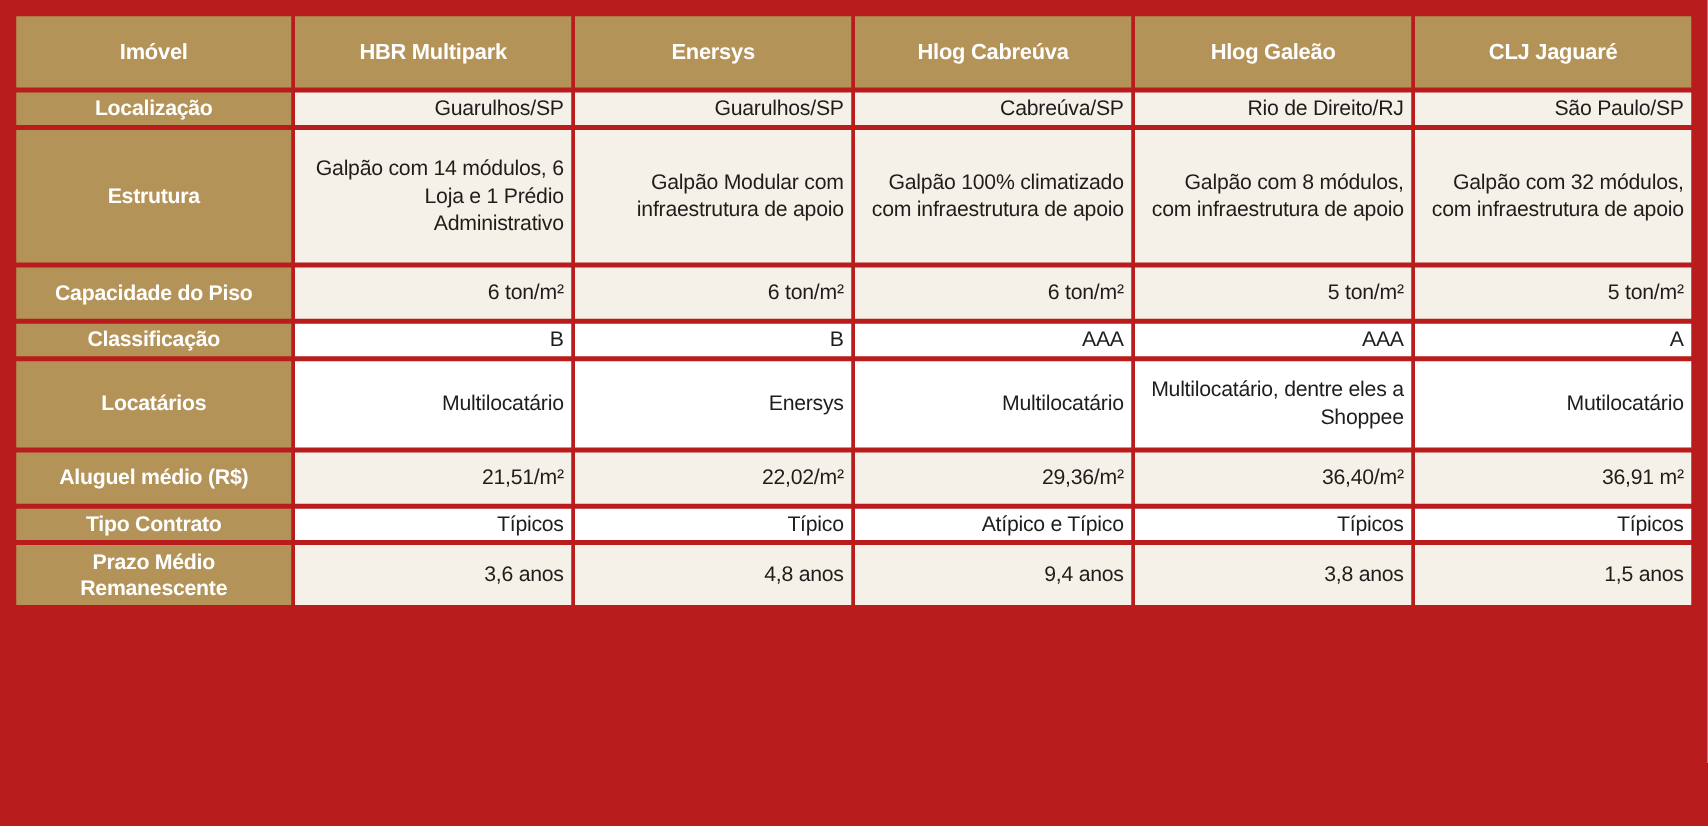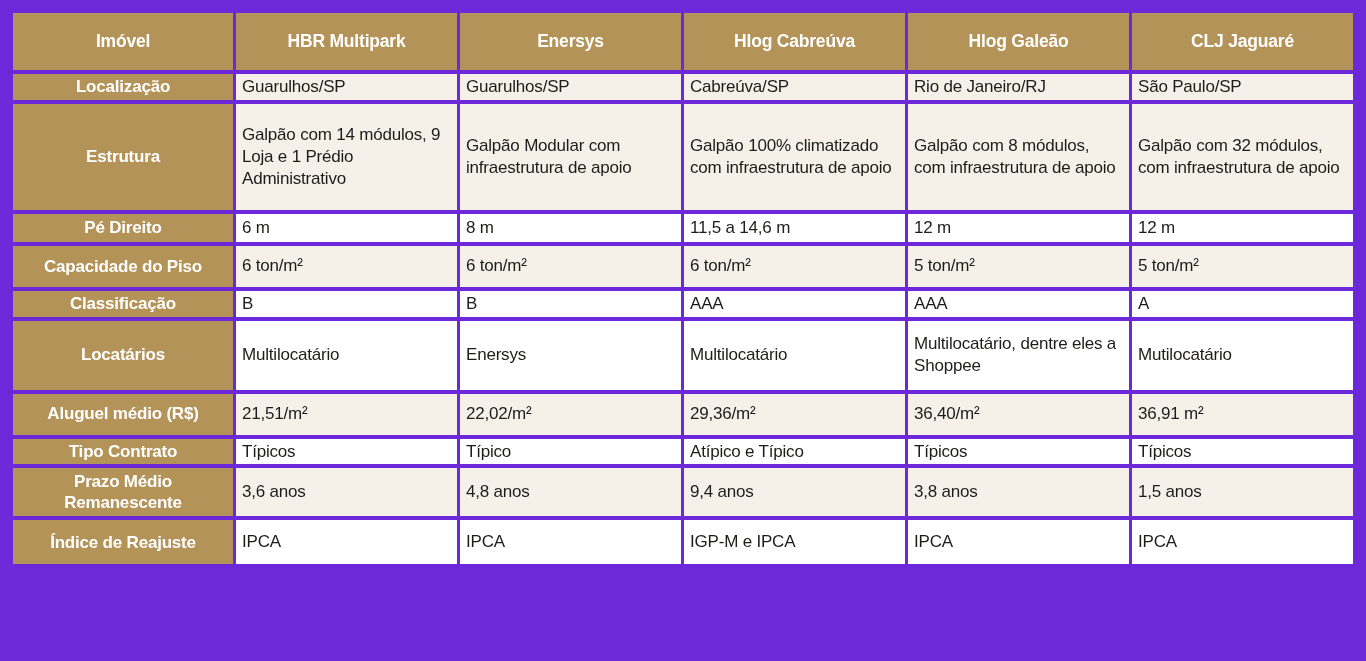--- a/index.html
+++ b/index.html
@@ -4,21 +4,21 @@
 <style>
   html, body {
     margin: 0;
     padding: 0;
     background: #ffffff;
     font-family: "Liberation Sans", "DejaVu Sans", sans-serif;
   }
   .page {
     width: 1366px;
     height: 661px;
-    background: #6d28d9;
+    background: #b91c1c;
     box-sizing: border-box;
     padding: 9px 10px;
   }
   table.props {
     width: 1346px;
     table-layout: fixed;
     border-collapse: separate;
     border-spacing: 3px 4px;
   }
   table.props col.c-label { width: 220px; }
@@ -36,21 +36,21 @@
     line-height: 1.25;
   }
   th.hdr { font-size: 17.5px; }
 
   
   td.cell {
     color: #1e1d1b;
     font-size: 17px;
     font-weight: 400;
     letter-spacing: -0.2px;
-    text-align: left;
+    text-align: right;
     vertical-align: middle;
     padding: 2px 6px;
     line-height: 1.28;
   }
   tr.cream td.cell { background: #f5f1e8; }
   tr.plain td.cell { background: #ffffff; }
 
   
   tr.hrow  { height: 57px; }
   tr.r-loc { height: 25px; }
@@ -88,38 +88,30 @@
         <th class="hdr">Hlog Galeão</th>
         <th class="hdr">CLJ Jaguaré</th>
       </tr>
     </thead>
     <tbody>
       <tr class="cream r-loc">
         <th class="lbl">Localização</th>
         <td class="cell">Guarulhos/SP</td>
         <td class="cell">Guarulhos/SP</td>
         <td class="cell">Cabreúva/SP</td>
-        <td class="cell">Rio de Janeiro/RJ</td>
+        <td class="cell">Rio de Direito/RJ</td>
         <td class="cell">São Paulo/SP</td>
       </tr>
       <tr class="cream r-est">
         <th class="lbl">Estrutura</th>
-        <td class="cell">Galpão com 14 módulos, 9 Loja e 1 Prédio Administrativo</td>
+        <td class="cell">Galpão com 14 módulos, 6 Loja e 1 Prédio Administrativo</td>
         <td class="cell">Galpão Modular com infraestrutura de apoio</td>
         <td class="cell">Galpão 100% climatizado com infraestrutura de apoio</td>
         <td class="cell">Galpão com 8 módulos, com infraestrutura de apoio</td>
         <td class="cell">Galpão com 32 módulos, com infraestrutura de apoio</td>
-      </tr>
-      <tr class="plain r-pe">
-        <th class="lbl">Pé Direito</th>
-        <td class="cell">6 m</td>
-        <td class="cell">8 m</td>
-        <td class="cell">11,5 a 14,6 m</td>
-        <td class="cell">12 m</td>
-        <td class="cell">12 m</td>
       </tr>
       <tr class="cream r-cap">
         <th class="lbl">Capacidade do Piso</th>
         <td class="cell">6 ton/m²</td>
         <td class="cell">6 ton/m²</td>
         <td class="cell">6 ton/m²</td>
         <td class="cell">5 ton/m²</td>
         <td class="cell">5 ton/m²</td>
       </tr>
       <tr class="plain r-cla">
@@ -155,23 +147,15 @@
         <td class="cell">Típicos</td>
       </tr>
       <tr class="cream r-pra">
         <th class="lbl">Prazo Médio Remanescente</th>
         <td class="cell">3,6 anos</td>
         <td class="cell">4,8 anos</td>
         <td class="cell">9,4 anos</td>
         <td class="cell">3,8 anos</td>
         <td class="cell">1,5 anos</td>
       </tr>
-      <tr class="plain r-ind">
-        <th class="lbl">Índice de Reajuste</th>
-        <td class="cell">IPCA</td>
-        <td class="cell">IPCA</td>
-        <td class="cell">IGP-M e IPCA</td>
-        <td class="cell">IPCA</td>
-        <td class="cell">IPCA</td>
-      </tr>
     </tbody>
   </table>
 </div>
 
 </body></html>

